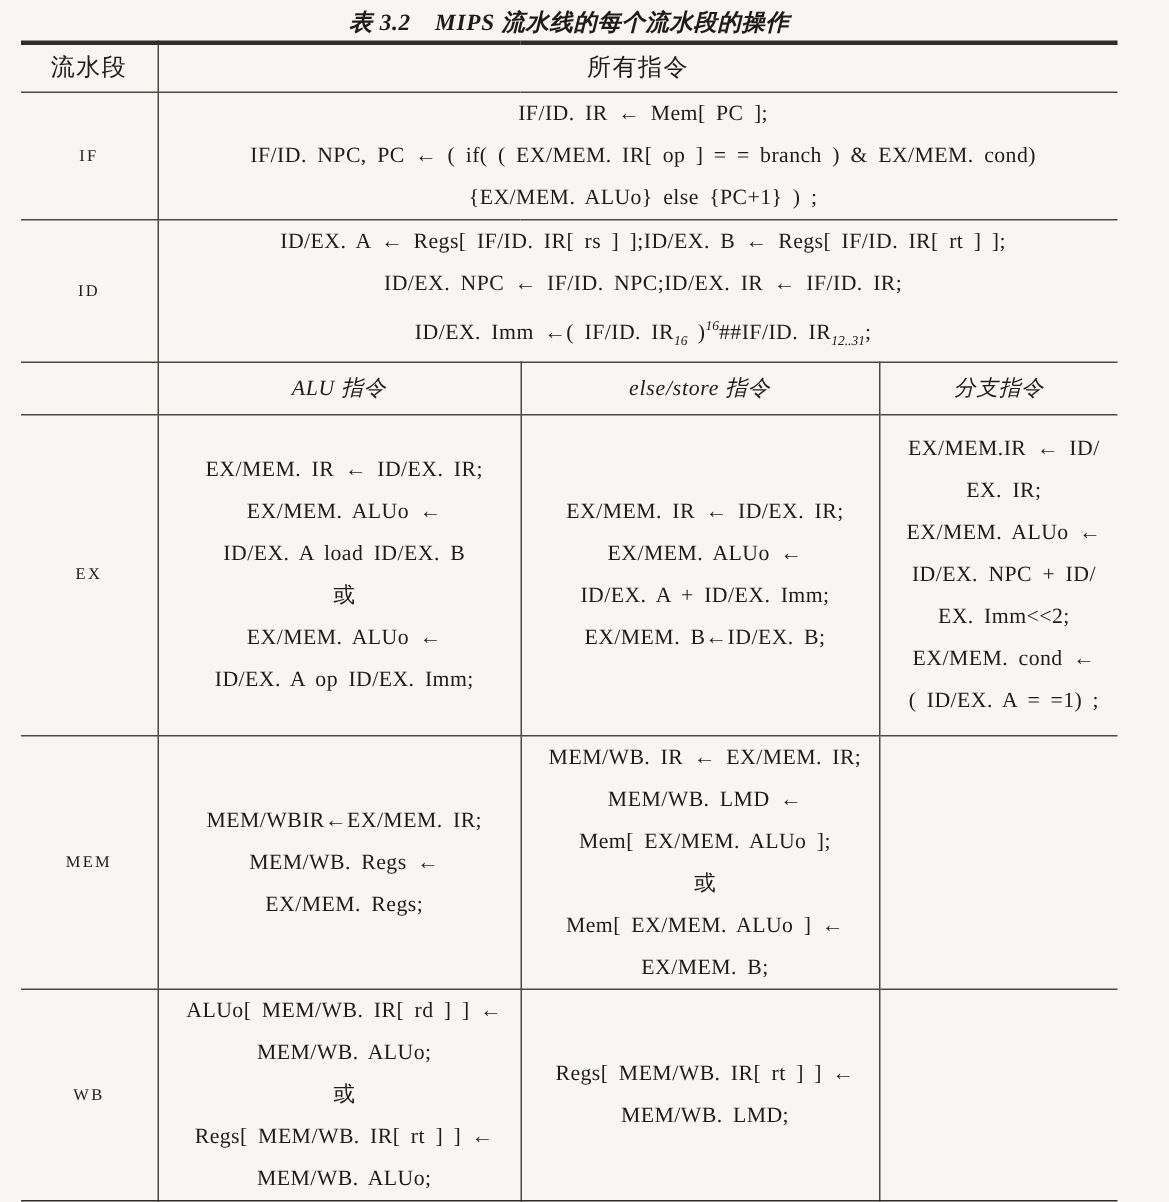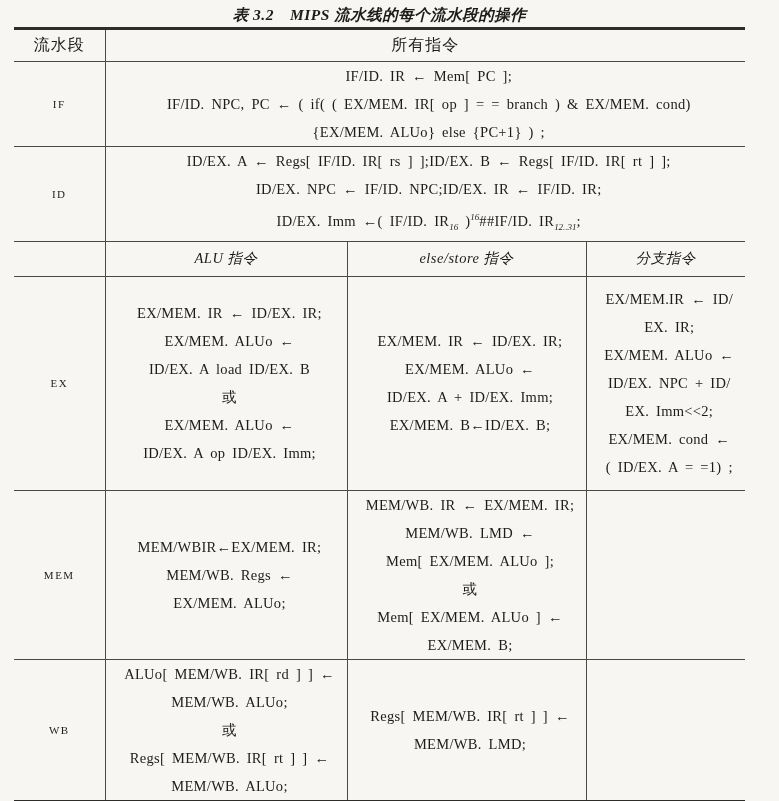--- a/index.html
+++ b/index.html
@@ -145,21 +145,21 @@
             <div class="line">EX/MEM. cond ←</div>
             <div class="line">( ID/EX. A = =1) ;</div>
           </td>
     </tr>
 
     <tr class="r-mem">
       <td class="c-stage">MEM</td>
       <td class="c-body">
             <div class="line">MEM/WBIR←EX/MEM. IR;</div>
             <div class="line">MEM/WB. Regs ←</div>
-            <div class="line">EX/MEM. ALUo;</div>
+            <div class="line">EX/MEM. Regs;</div>
           </td>
       <td class="c-body">
             <div class="line">MEM/WB. IR ← EX/MEM. IR;</div>
             <div class="line">MEM/WB. LMD ←</div>
             <div class="line">Mem[ EX/MEM. ALUo ];</div>
             <div class="line">或</div>
             <div class="line">Mem[ EX/MEM. ALUo ] ←</div>
             <div class="line">EX/MEM. B;</div>
           </td>
       <td class="c-body"></td>

